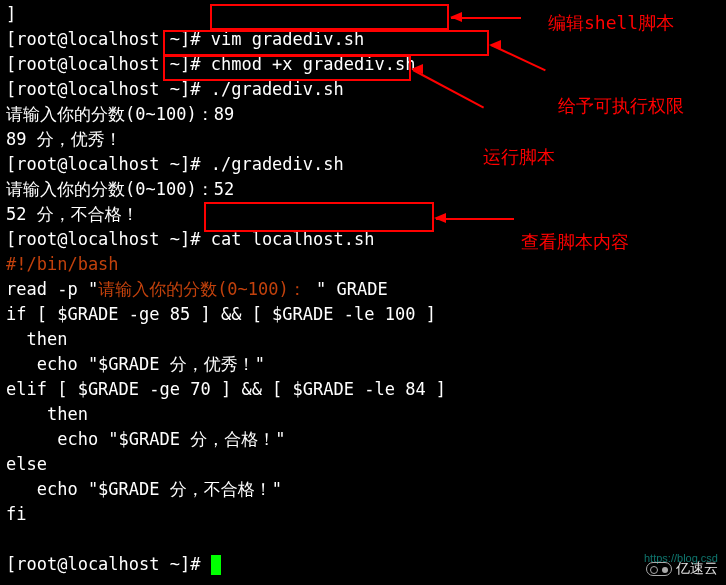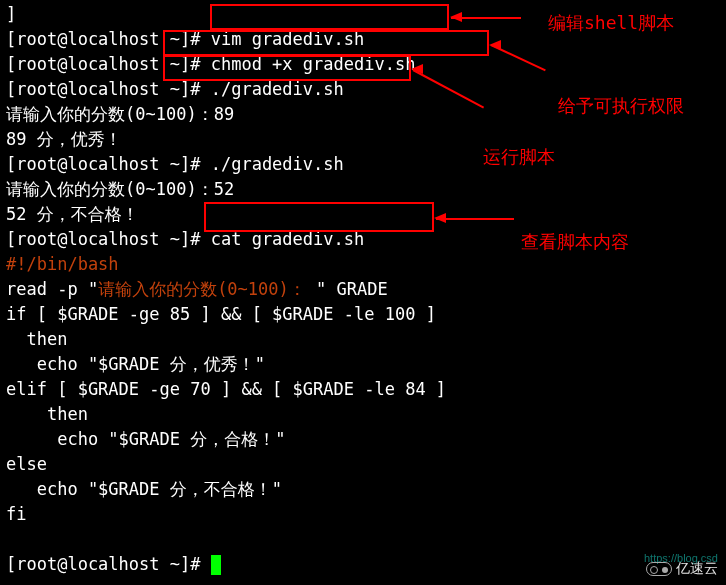--- a/index.html
+++ b/index.html
@@ -116,21 +116,21 @@
 
 <div class="term-line"><span>]</span></div>
 <div class="term-line"><span>[root@localhost ~]#</span><span> vim gradediv.sh</span></div>
 <div class="term-line"><span>[root@localhost ~]#</span><span> chmod +x gradediv.sh</span></div>
 <div class="term-line"><span>[root@localhost ~]#</span><span> ./gradediv.sh</span></div>
 <div class="term-line"><span>请输入你的分数(0~100)：89</span></div>
 <div class="term-line"><span>89 分，优秀！</span></div>
 <div class="term-line"><span>[root@localhost ~]#</span><span> ./gradediv.sh</span></div>
 <div class="term-line"><span>请输入你的分数(0~100)：52</span></div>
 <div class="term-line"><span>52 分，不合格！</span></div>
-<div class="term-line"><span>[root@localhost ~]#</span><span> cat gradediv.sh</span></div>
+<div class="term-line"><span>[root@localhost ~]#</span><span> cat localhost.sh</span></div>
 <div class="term-line"><span class="directive">#!/bin/bash</span></div>
 <div class="term-line"><span>read -p "</span><span class="directive">请输入你的分数(0~100)：</span><span> " GRADE</span></div>
 <div class="term-line"><span>if [ $GRADE -ge 85 ] &amp;&amp; [ $GRADE -le 100 ]</span></div>
 <div class="term-line"><span>  then</span></div>
 <div class="term-line"><span>   echo "$GRADE 分，优秀！"</span></div>
 <div class="term-line"><span>elif [ $GRADE -ge 70 ] &amp;&amp; [ $GRADE -le 84 ]</span></div>
 <div class="term-line"><span>    then</span></div>
 <div class="term-line"><span>     echo "$GRADE 分，合格！"</span></div>
 <div class="term-line"><span>else</span></div>
 <div class="term-line"><span>   echo "$GRADE 分，不合格！"</span></div>

